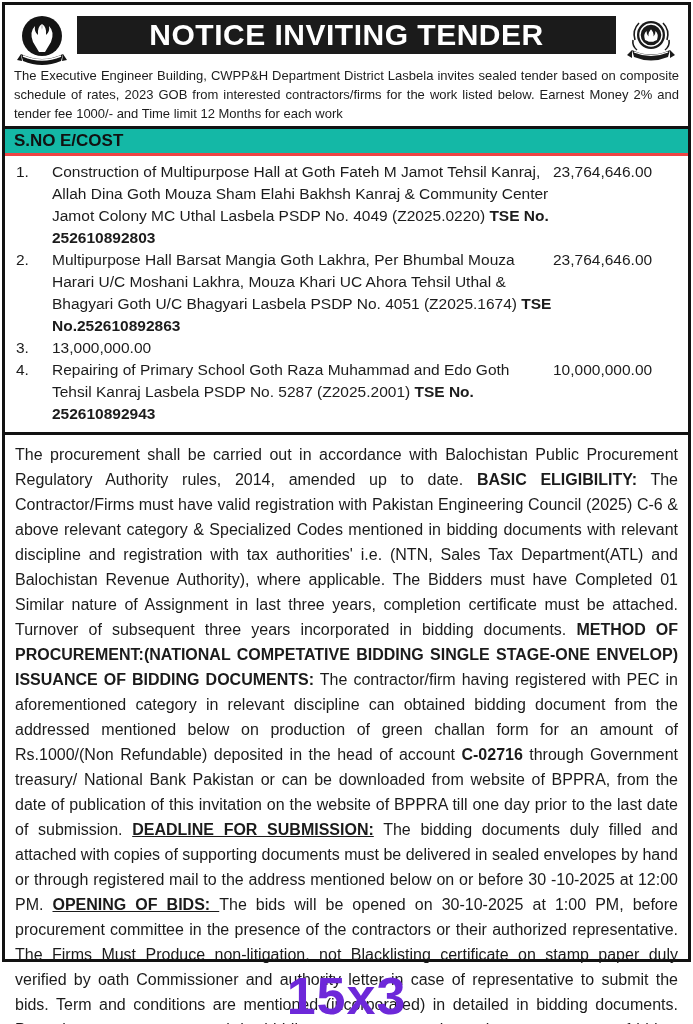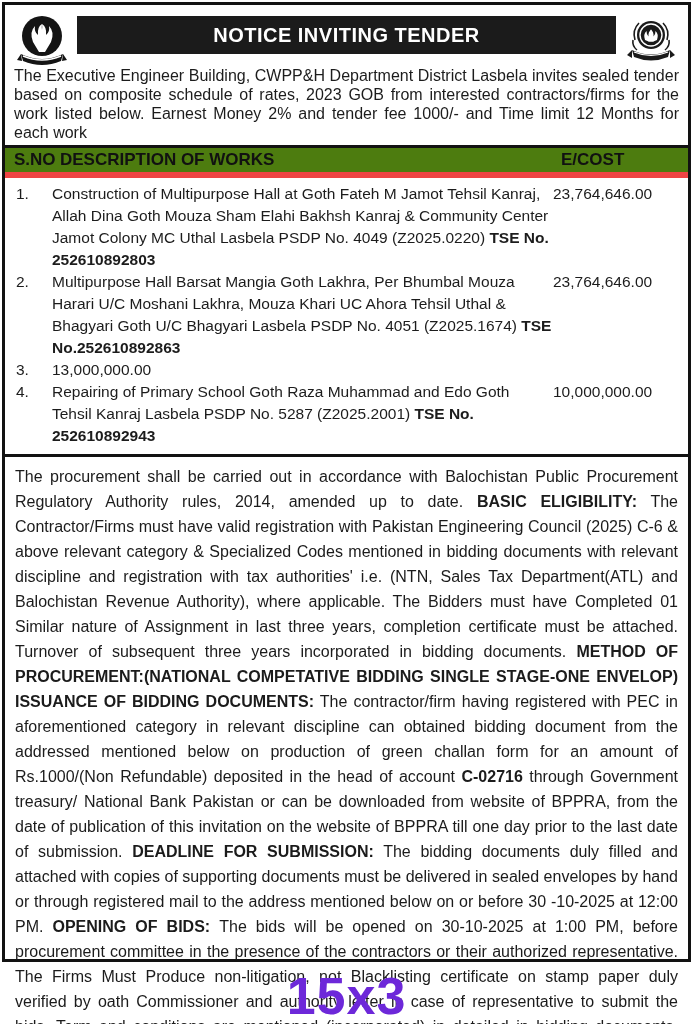--- a/index.html
+++ b/index.html
@@ -12,49 +12,49 @@
     display: flex; flex-direction: column;
   }
 
   
   .header { display: flex; align-items: flex-start; padding: 7px 8px 2px 8px; }
   .logo { width: 58px; height: 58px; flex: 0 0 auto; }
   .title-box {
     flex: 1; background: #1b1b1b; color: #fff; margin: 4px 6px 0 6px; height: 38px;
     display: flex; align-items: center; justify-content: center;
   }
-  .title-box span { font-size: 20px; font-weight: bold; letter-spacing: 0.5px; }
+  .title-box span { font-size: 30px; font-weight: bold; letter-spacing: 0.5px; }
 
   
   .intro {
-    padding: 0 9px 3px 9px; font-size: 16px; line-height: 19px; color: #1c1c1c;
+    padding: 0 9px 3px 9px; font-size: 13px; line-height: 19px; color: #1c1c1c;
     text-align: justify; font-weight: 500; margin-top: -6px;
   }
 
   
   .tbl-head {
     display: grid; grid-template-columns: 46px 1fr 118px;
-    background: #4d7c0f; border-top: 3px solid #121212; border-bottom: 6px solid #ef4444;
+    background: #14b8a6; border-top: 3px solid #121212; border-bottom: 3px solid #ef4444;
     font-weight: bold; font-size: 17px; color: #111; padding: 2px 9px; align-items: center;
   }
   .tbl-head .c-cost { }
   .tbl-body { padding: 5px 9px 7px 9px; }
   .tbl-row { display: grid; grid-template-columns: 38px 1fr 126px; font-size: 15.5px; line-height: 22px; color: #1c1c1c; }
   .tbl-row .c-sno { padding-left: 2px; }
   .tbl-row .c-cost { text-align: left; padding-right: 6px; }
   .tbl-row .tse { font-weight: bold; }
 
   
   .body-par {
     border-top: 3px solid #121212;
     padding: 7px 10px 0 10px; font-size: 16px; line-height: 25px; color: #1b1b1b;
     text-align: justify; flex: 1;
   }
   .seg-b { font-weight: bold; }
-  .seg-bu { font-weight: bold; }
+  .seg-bu { font-weight: bold; text-decoration: underline; }
 
   
   .size-label { position: absolute; left: 0; right: 0; top: 966px; text-align: center; }
   .size-label span { font-size: 52px; font-weight: bold; color: #6d28d9; letter-spacing: 1px; }
 </style>
 </head>
 <body>
 
 <div class="page">
   <div class="ad-frame">
@@ -88,21 +88,20 @@
           <path d="M12 40 q17 7 34 0" stroke="#fff" stroke-width="1.2" fill="none"></path>
           <path d="M10 38 l-5 5 5 3 z M48 38 l5 5 -5 3 z" fill="#1a1a1a"></path>
         </svg>
       </div>
     </div>
 
     <div class="intro">The Executive Engineer Building, CWPP&amp;H Department District Lasbela invites sealed tender based on composite schedule of rates, 2023 GOB from interested contractors/firms for the work listed below. Earnest Money 2% and tender fee 1000/- and Time limit 12 Months for each work</div>
 
     <div class="tbl-head">
       <div class="c-sno">S.NO</div>
-      <div class="c-desc">DESCRIPTION OF WORKS</div>
       <div class="c-cost">E/COST</div>
     </div>
     <div class="tbl-body">
         <div class="tbl-row">
           <div class="c-sno">1.</div>
           <div class="c-desc">Construction of Multipurpose Hall at Goth Fateh M Jamot Tehsil Kanraj, Allah Dina Goth Mouza Sham Elahi Bakhsh Kanraj &amp; Community Center Jamot Colony MC Uthal Lasbela PSDP No. 4049 (Z2025.0220) <span class="tse">TSE No. 252610892803</span></div>
           <div class="c-cost">23,764,646.00</div>
         </div>
         <div class="tbl-row">
           <div class="c-sno">2.</div>

